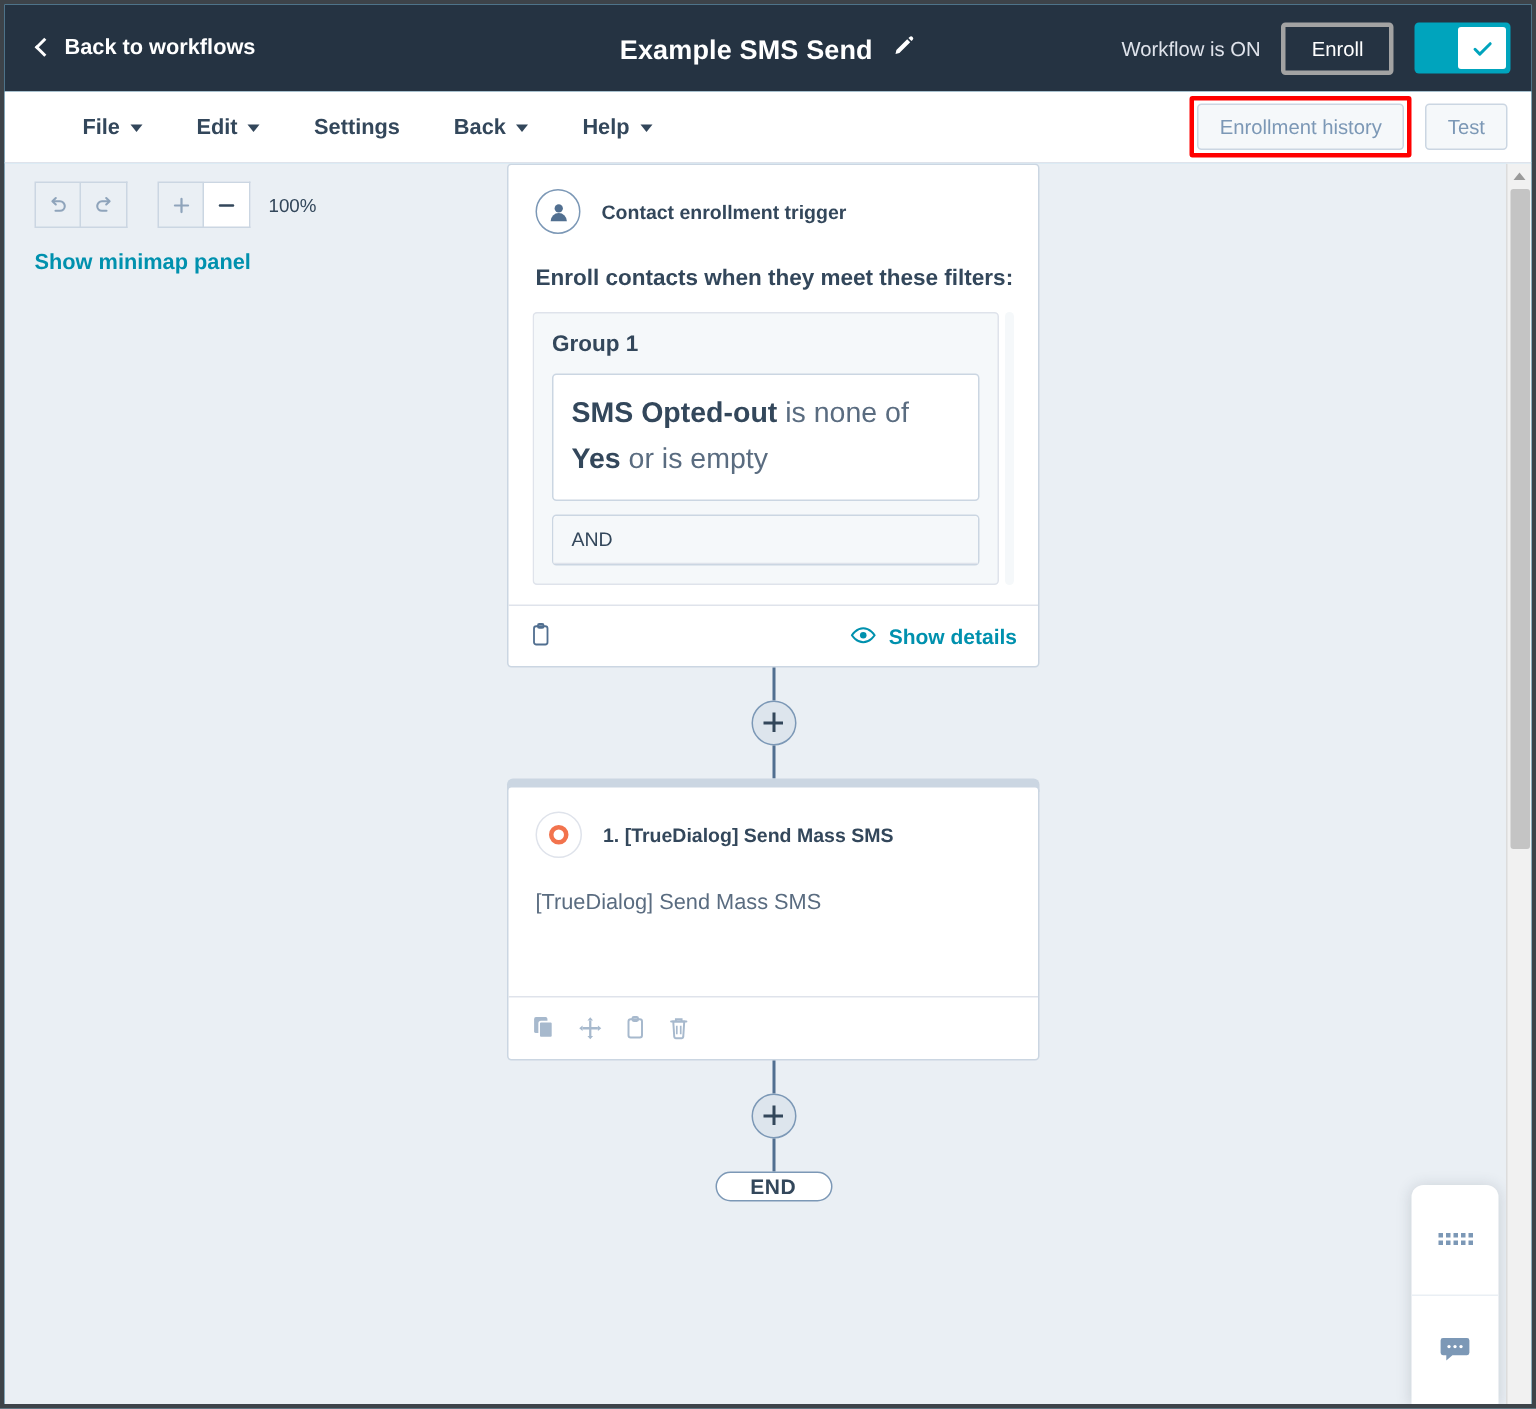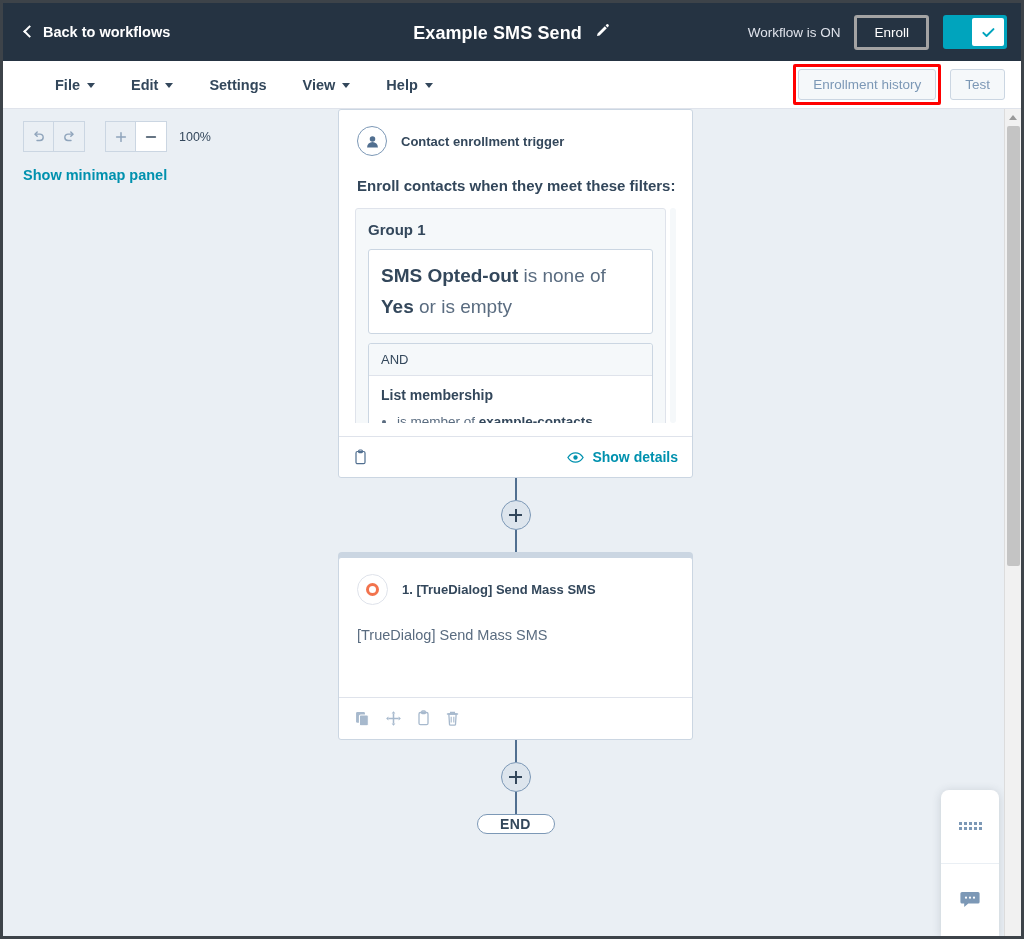--- a/index.html
+++ b/index.html
@@ -295,21 +295,21 @@
       <span class="caret"></span>
     </div>
     <div class="menu-item">
       <span>Edit</span>
       <span class="caret"></span>
     </div>
     <div class="menu-item">
       <span>Settings</span>
     </div>
     <div class="menu-item">
-      <span>View</span>
+      <span>Back</span>
       <span class="caret"></span>
     </div>
     <div class="menu-item">
       <span>Help</span>
       <span class="caret"></span>
     </div>
 
     <div class="menubar-right">
       <div class="hist-highlight">
         <button class="ghost-btn">Enrollment history</button>
@@ -373,26 +373,20 @@
             <div class="inner-track"></div>
             <div class="group-box">
               <div class="group-title">Group 1</div>
 
               <div class="filter-box">
                 <b>SMS Opted-out</b><span> is none of </span><b>Yes</b><span> or is empty</span>
               </div>
 
               <div class="and-box">
                 <div class="and-label">AND</div>
-                <div class="and-body">
-                  <div class="and-body-title">List membership</div>
-                  <ul class="and-bullet">
-                    <li><span>is member of </span><b>example-contacts</b></li>
-                  </ul>
-                </div>
               </div>
             </div>
           </div>
         </div>
 
         <div class="card-footer">
           <span class="icon-btn">
             <svg width="15" height="17" viewBox="0 0 16 18">
               <rect x="3.2" y="2.6" width="9.6" height="13" rx="1.6" fill="none" stroke="#516f90" stroke-width="1.3"></rect>
               <rect x="6" y="1" width="4" height="2.8" rx="1" fill="none" stroke="#516f90" stroke-width="1.3"></rect>

